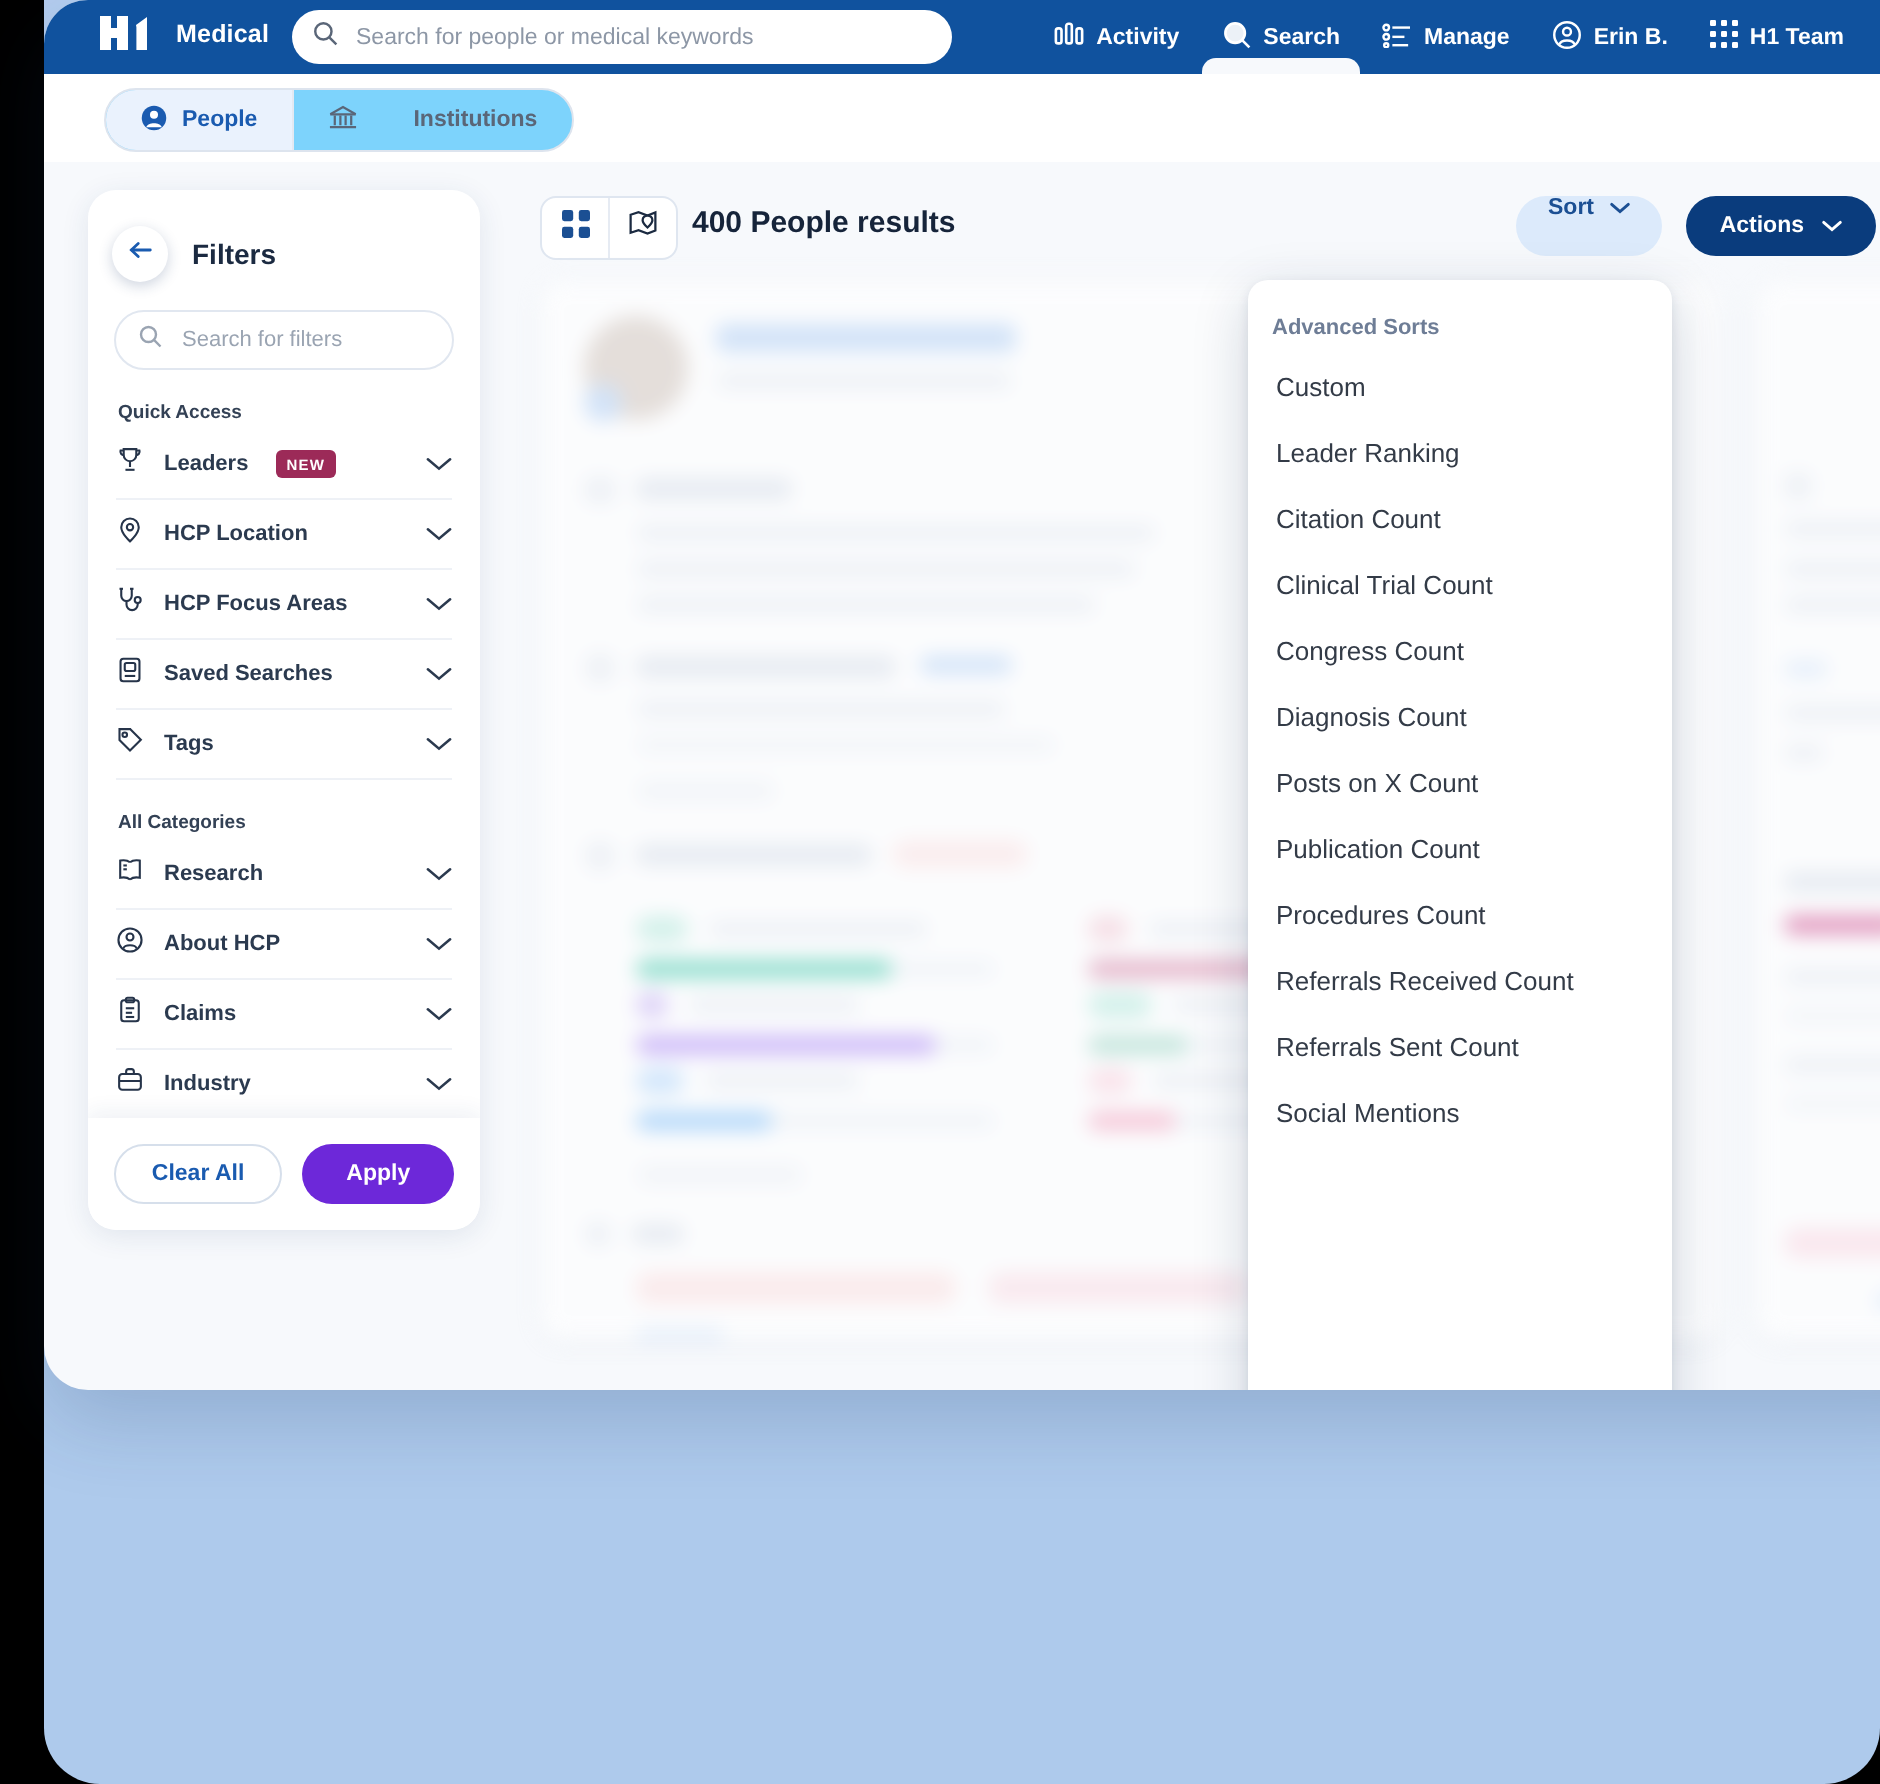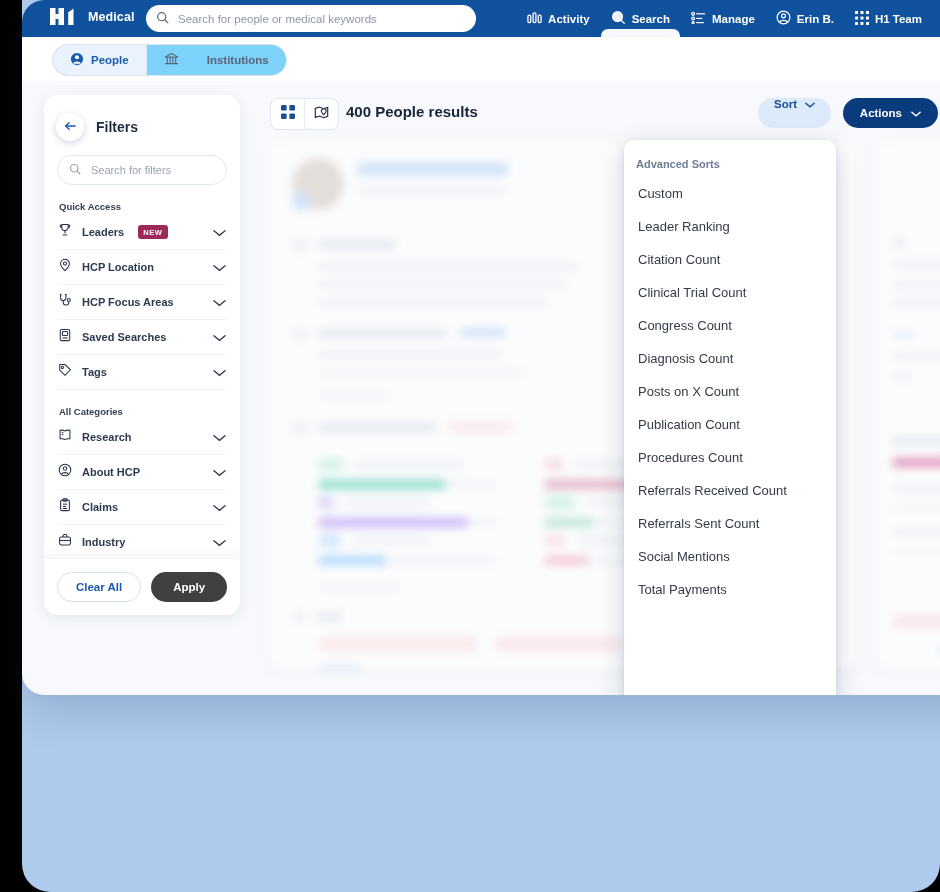--- a/index.html
+++ b/index.html
@@ -106,21 +106,21 @@
   .sb-footer {
     position: absolute; left: 0; bottom: 0; width: 196px; height: 56px; background: #fff;
     box-shadow: 0 -3px 10px rgba(30,60,110,.07);
     display: flex; align-items: center; justify-content: center; gap: 10px;
   }
   .btn-clear {
     border: 1px solid #d6dfeb; background: #fff; color: #1a5bb0; font-weight: 700; font-size: 11.5px;
     padding: 8px 18px; border-radius: 17px; cursor: pointer; font-family: "Liberation Sans", sans-serif;
   }
   .btn-apply {
-    border: 0; background: #404040; color: #fff; font-weight: 700; font-size: 11.5px;
+    border: 0; background: #6d28d9; color: #fff; font-weight: 700; font-size: 11.5px;
     padding: 9px 22px; border-radius: 17px; cursor: pointer; font-family: "Liberation Sans", sans-serif;
   }
 
   
   .res-head { position: absolute; left: 248px; top: 98px; width: 668px; height: 32px; }
   .viewtoggle {
     position: absolute; left: 0; top: 0; height: 30px; border: 1px solid #dfe6f0; border-radius: 8px;
     display: flex; background: #fff; overflow: hidden;
   }
   .vt-btn { width: 33px; display: flex; align-items: center; justify-content: center; cursor: pointer; }
@@ -603,17 +603,16 @@
       <div class="dd-item">Citation Count</div>
       <div class="dd-item">Clinical Trial Count</div>
       <div class="dd-item">Congress Count</div>
       <div class="dd-item">Diagnosis Count</div>
       <div class="dd-item">Posts on X Count</div>
       <div class="dd-item">Publication Count</div>
       <div class="dd-item">Procedures Count</div>
       <div class="dd-item">Referrals Received Count</div>
       <div class="dd-item">Referrals Sent Count</div>
       <div class="dd-item">Social Mentions</div>
-      <div class="dd-item">Total Payments</div>
     </div>
 
   </div>
 </div>
 
 </body></html>

